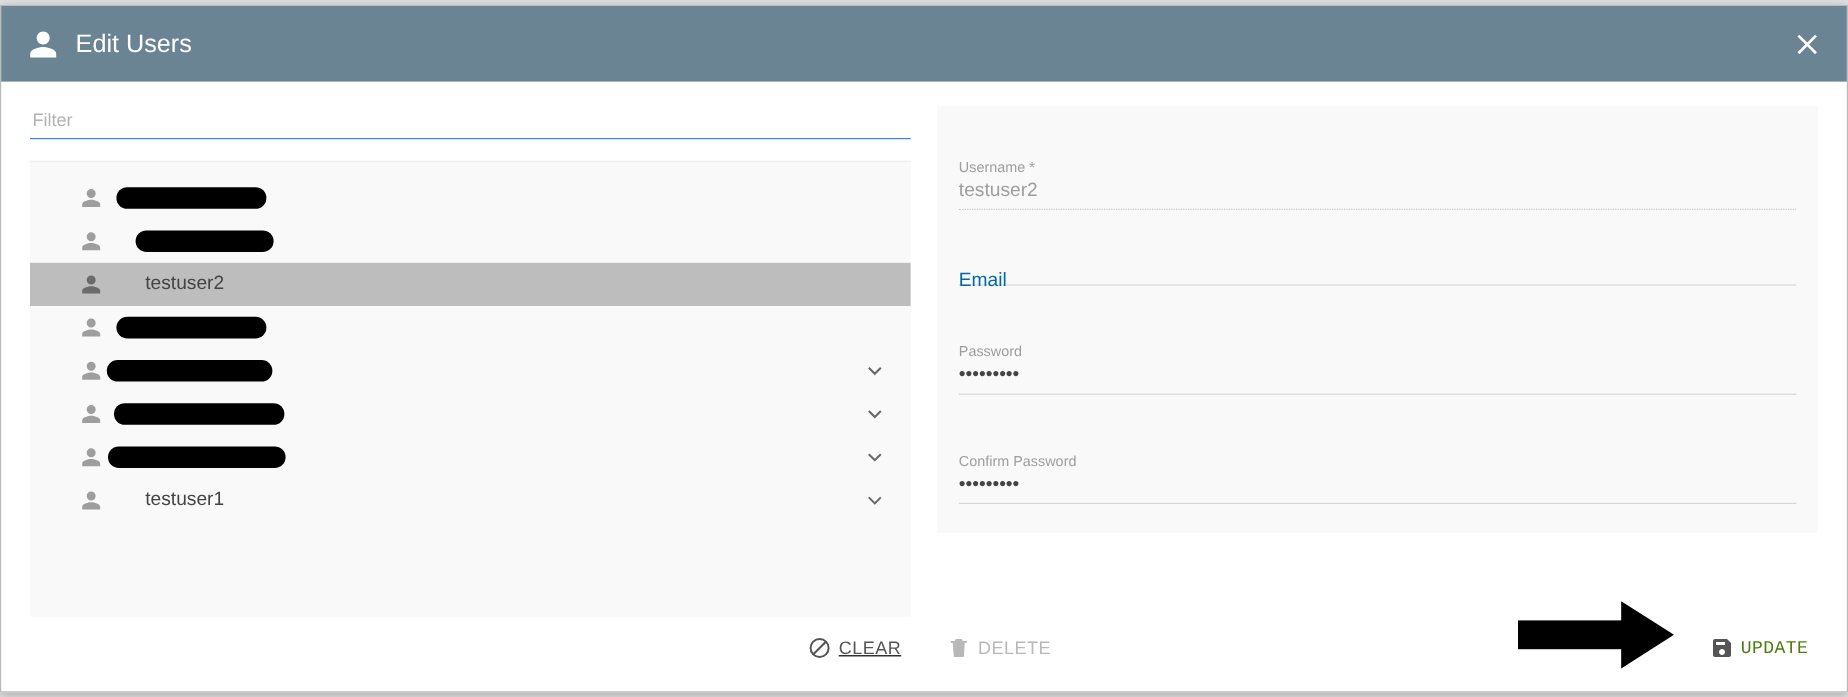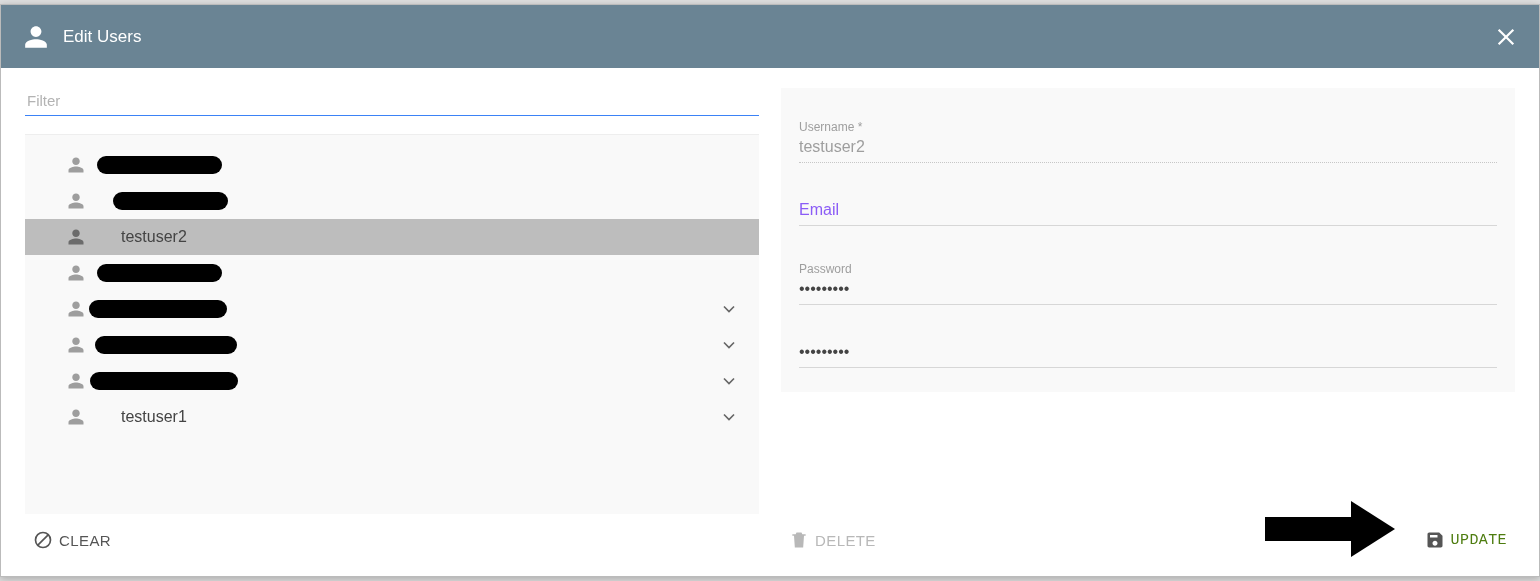--- a/index.html
+++ b/index.html
@@ -19,21 +19,21 @@
   .dlg-header {
     height: 63px;
     background: #6a8494;
     color: #fff;
     display: flex;
     align-items: center;
     padding: 0 22px;
     justify-content: space-between;
   }
   .dlg-header .left { display: flex; align-items: center; gap: 14px; }
-  .dlg-header .title { font-size: 17px; font-weight: 400; }
+  .dlg-header .title { font-size: 21px; font-weight: 400; }
   .dlg-header .close { cursor: pointer; }
 
   
   .dlg-body {
     flex: 1;
     display: flex;
     padding: 20px 24px 20px 24px;
     gap: 22px;
     min-height: 0;
   }
@@ -92,22 +92,23 @@
     background: #000;
     border-radius: 10px;
   }
   .user-row .chev {
     margin-left: auto;
     color: #666;
   }
 
   .left-actions {
     display: flex;
-    justify-content: flex-start;
+    justify-content: flex-end;
     padding-top: 10px;
+    text-decoration: underline;
   }
   .flat-btn {
     display: flex;
     align-items: center;
     gap: 6px;
     font-size: 15px;
     letter-spacing: 0.4px;
     color: #555;
     padding: 6px 8px;
     cursor: pointer;
@@ -129,24 +130,25 @@
     display: flex;
     flex-direction: column;
     gap: 36px;
   }
   .field { position: relative; }
   .field .f-label {
     font-size: 12px;
     color: #9e9e9e;
     display: block;
     margin-bottom: 2px;
+    margin-top: 12px;
   }
   .field .f-label.inline {
     font-size: 16px;
-    color: #8b5cf6;
+    color: #0369a1;
     position: absolute;
     top: 2px;
     pointer-events: none;
   }
   .field input {
     width: 100%;
     border: none;
     border-bottom: 1px solid #d7d7d7;
     background: transparent;
     font-size: 16px;
@@ -328,20 +330,21 @@
           <span class="f-label inline">Email</span>
           <input type="text" value="" style="">
         </div>
 
         <div class="field">
           <span class="f-label">Password</span>
           <input type="text" value="•••••••••" style="">
         </div>
 
         <div class="field">
+          <span class="f-label">Confirm Password</span>
           <input type="text" value="•••••••••" style="">
         </div>
 
       </div>
 
       <div class="right-actions">
         <div class="flat-btn disabled">
           <span>
             <svg width="20" height="20" viewBox="0 0 24 24" fill="#b8b8b8">
                 <path d="M6 7h12l-1 14H7L6 7zm3-4h6l1 2h4v2H4V5h4l1-2z"></path>

